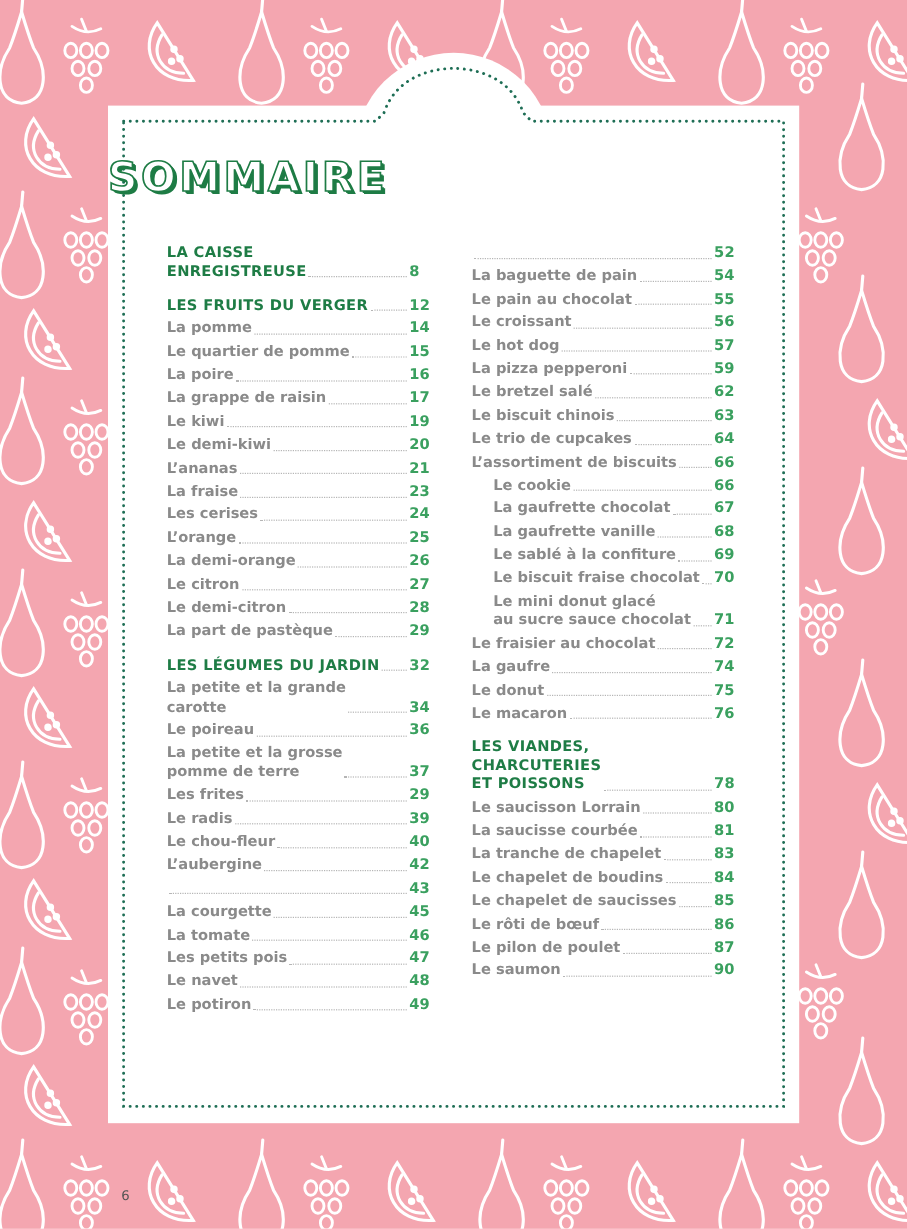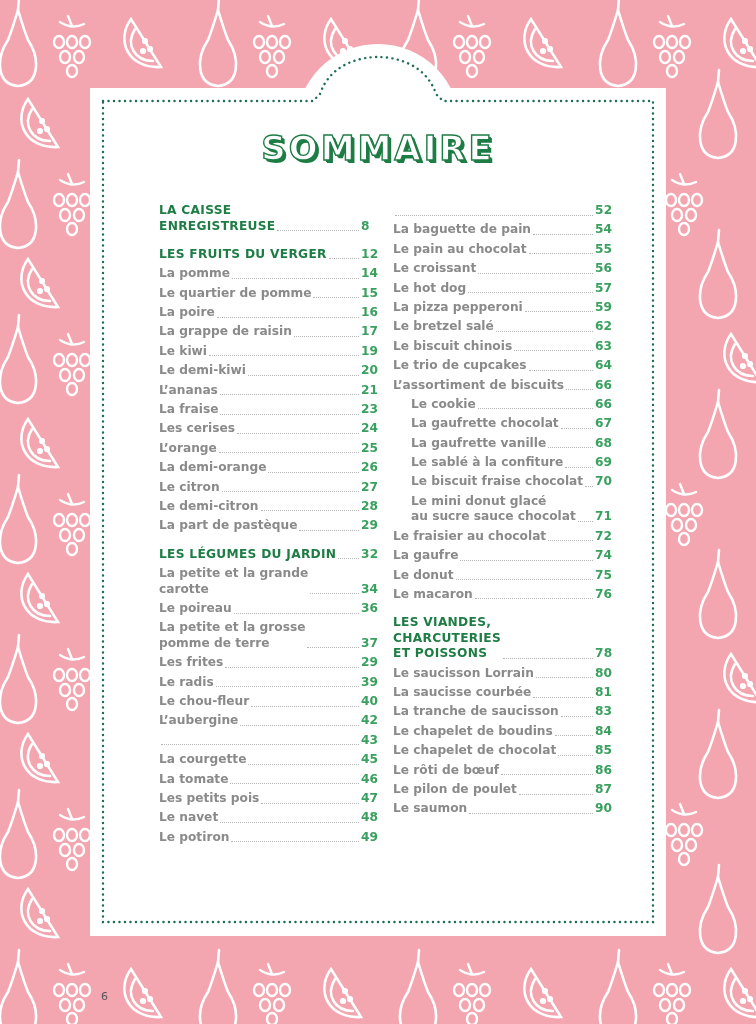--- a/index.html
+++ b/index.html
@@ -12,28 +12,28 @@
   .panel {
     position: absolute; left: 90px; top: 88px; width: 576px; height: 848px;
     background: #ffffff;
   }
   .arch {
     position: absolute; left: 296px; top: 44px; width: 164px; height: 90px;
     background: #ffffff; border-radius: 82px 82px 0 0;
   }
   .dot-frame { position: absolute; left: 0; top: 0; width: 756px; height: 1024px; pointer-events: none; }
   .title {
-    position: absolute; left: 90px; width: 576px; top: 128px; text-align: center;
+    position: absolute; left: 90px; width: 576px; top: 128px; text-align: left;
     font-family: "DejaVu Sans", sans-serif; font-weight: bold; font-size: 34px;
     letter-spacing: 3px; color: #ffffff;
     -webkit-text-stroke: 1.4px #1e7c45;
     text-shadow: 2px 2px 0 #1e7c45, 3px 3px 0 #1e7c45;
   }
   .col { position: absolute; top: 203px; width: 220px; }
-  .col.left { left: 159px; }
+  .col.left { left: 139px; }
   .col.right { left: 393px; }
   .entry {
     display: flex; align-items: flex-end;
     font-size: 12.2px; line-height: 15.5px; font-weight: bold;
     color: #8a8a8a; margin-bottom: 3.9px;
   }
   .entry .t { white-space: pre-line; }
   .entry .dots {
     flex: 1; margin: 0 2px 3px 2px;
     border-bottom: 1px dotted #b5b5b5; min-width: 6px;
@@ -408,31 +408,31 @@
       <span class="t">Le saucisson Lorrain</span>
       <span class="dots"></span>
       <span class="p">80</span>
     </div>
     <div class="entry">
       <span class="t">La saucisse courbée</span>
       <span class="dots"></span>
       <span class="p">81</span>
     </div>
     <div class="entry">
-      <span class="t">La tranche de saucisson</span>
+      <span class="t">La tranche de chapelet</span>
       <span class="dots"></span>
       <span class="p">83</span>
     </div>
     <div class="entry">
       <span class="t">Le chapelet de boudins</span>
       <span class="dots"></span>
       <span class="p">84</span>
     </div>
     <div class="entry">
-      <span class="t">Le chapelet de chocolat</span>
+      <span class="t">Le chapelet de saucisses</span>
       <span class="dots"></span>
       <span class="p">85</span>
     </div>
     <div class="entry">
       <span class="t">Le rôti de bœuf</span>
       <span class="dots"></span>
       <span class="p">86</span>
     </div>
     <div class="entry">
       <span class="t">Le pilon de poulet</span>

